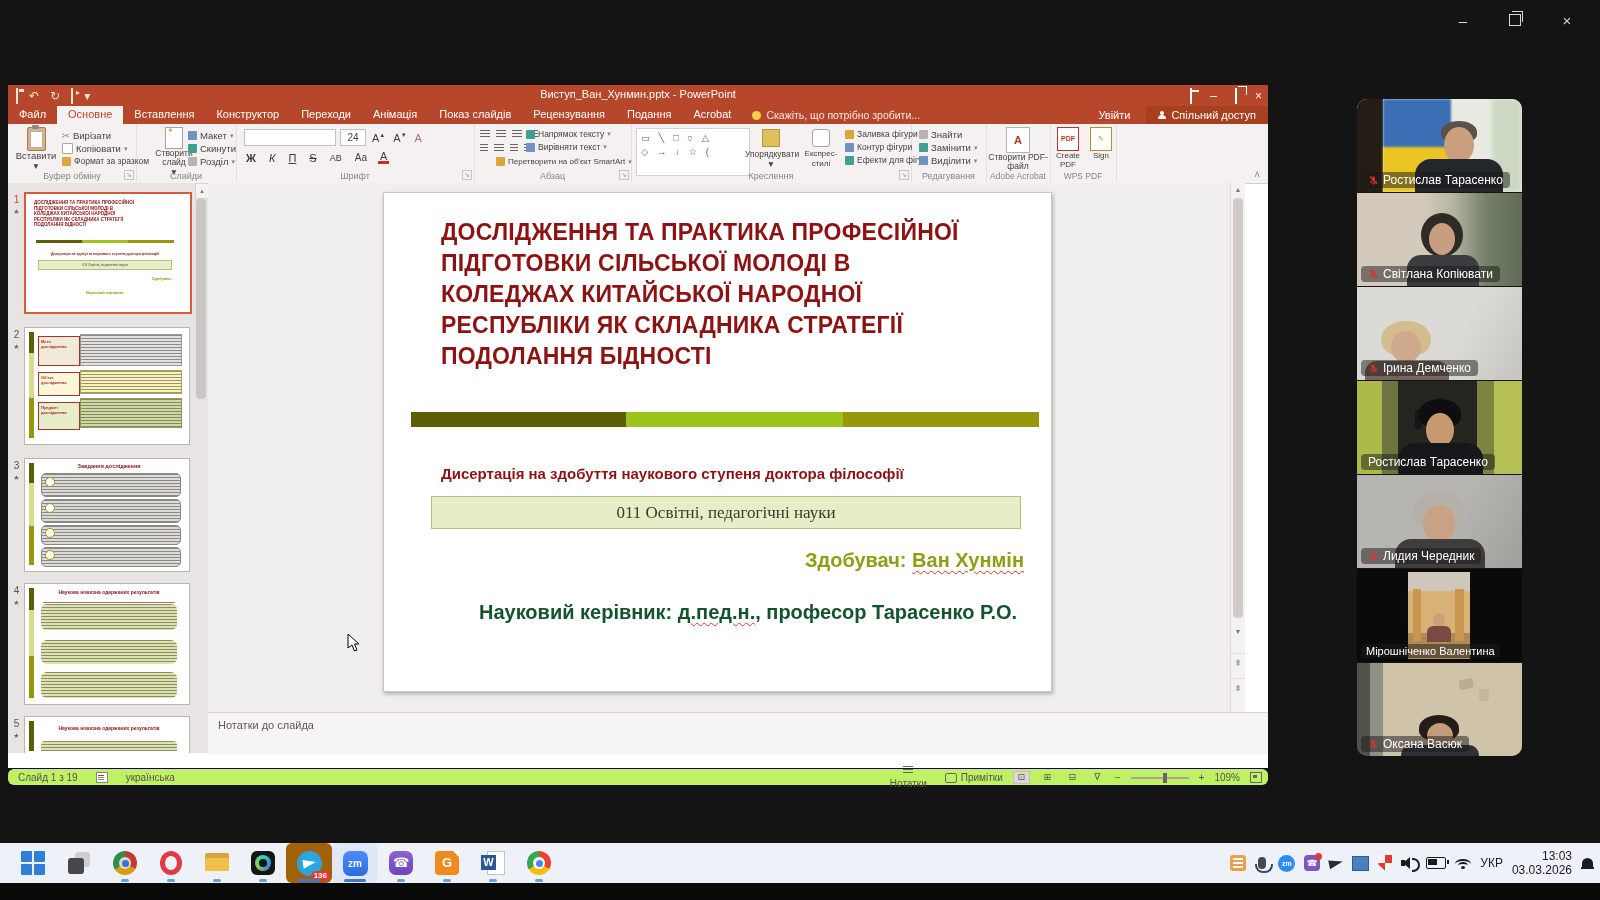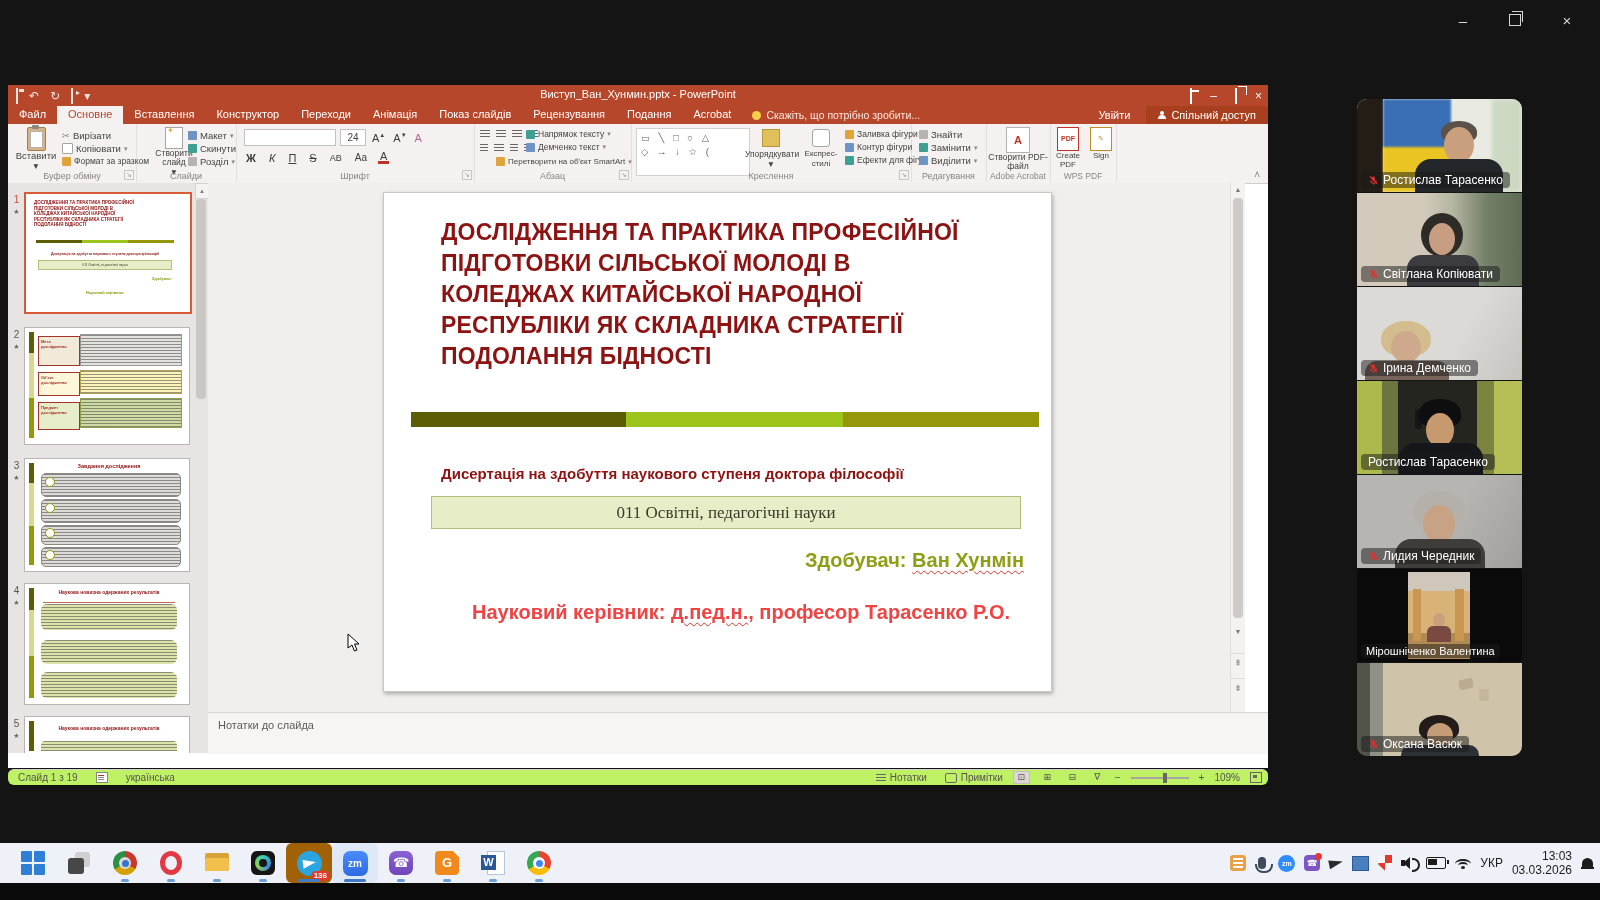--- a/index.html
+++ b/index.html
@@ -72,21 +72,21 @@
   .fake{background:repeating-linear-gradient(180deg,rgba(70,70,70,.55) 0 1px,transparent 1px 3px);}
   .fake.red{background:repeating-linear-gradient(180deg,rgba(160,40,30,.7) 0 1px,transparent 1px 3px);}
   .mini-bar-seg{position:absolute;height:100%;}
   .canvas{position:absolute;left:200px;top:98px;width:1022px;height:529px;background:#f1efee;}
   .slidecv{position:absolute;left:175px;top:9px;width:667px;height:498px;background:#fff;border:1px solid #c9c6c4;box-shadow:1px 2px 4px rgba(0,0,0,.28);}
   .sl-title{position:absolute;left:57px;top:24px;width:595px;font-size:23px;font-weight:bold;color:#8d1313;line-height:31px;letter-spacing:0.2px;}
   .sl-bar{position:absolute;left:27px;top:219px;width:628px;height:15px;}
   .sl-sub{position:absolute;left:57px;top:272px;width:560px;font-size:15px;font-weight:bold;color:#8d1313;}
   .sl-box{position:absolute;left:47px;top:303px;width:588px;height:31px;background:#e7edc6;border:1px solid #b3bf7c;text-align:center;font-family:"Liberation Serif","DejaVu Serif",serif;font-size:17px;color:#3a3a28;line-height:31px;}
   .sl-seeker{position:absolute;left:300px;top:356px;width:340px;text-align:right;font-size:20px;font-weight:bold;color:#8f9e15;}
-  .sl-sup{position:absolute;left:88px;top:408px;width:552px;text-align:left;font-size:20px;font-weight:bold;color:#ef4444;}
+  .sl-sup{position:absolute;left:88px;top:408px;width:552px;text-align:center;font-size:20px;font-weight:bold;color:#14532d;}
   .wavy{text-decoration:underline wavy #d43a2a 1px;text-underline-offset:3px;}
   .vscroll{position:absolute;left:1222px;top:98px;width:14px;height:529px;background:#f4f2f1;border-left:1px solid #e0dddb;color:#7a7673;}
   .vbtn{position:absolute;left:0;width:14px;height:13px;text-align:center;font-size:7px;line-height:13px;background:#f4f2f1;}
   .vthumb{position:absolute;left:2px;width:10px;background:#cfcbc9;border-radius:4px;}
   .navbtn{position:absolute;left:0;width:14px;height:18px;text-align:center;font-size:9px;line-height:18px;color:#8a8583;border-top:1px solid #e0dddb;}
   .notes{position:absolute;left:200px;top:627px;width:1060px;height:41px;background:#f7f5f4;border-top:1px solid #d8d5d3;}
   .notes-text{position:absolute;left:10px;top:6px;font-size:11px;color:#5f5b57;}
   .ppt-status{position:absolute;left:0;top:684px;width:1260px;height:15px;background:#bef264;border-top:1px solid #d5d2d0;font-size:10px;color:#57534f;border-radius:6px;}
   .st-left{position:absolute;left:10px;top:1px;display:flex;gap:18px;align-items:center;height:13px;}
   .ic-book{width:10px;height:9px;background:#fff;border:1px solid #8a8583;position:relative;}
@@ -354,21 +354,21 @@
           <span class="ic-lines" style="width:8px;"></span>
           <span class="ic-lines"></span>
         </div>
         <div class="minirow" style="left:52px;top:5px;font-size:8.5px;">
             <span class="mi teal"></span>
             <span>Напрямок тексту</span>
             <span style="font-size:7px;color:#8a8583;">▾</span>
           </div>
         <div class="minirow" style="left:52px;top:18px;font-size:8.5px;">
             <span class="mi blue"></span>
-            <span>Демченко текст</span>
+            <span>Вирівняти текст</span>
             <span style="font-size:7px;color:#8a8583;">▾</span>
           </div>
         <div class="minirow" style="left:22px;top:33px;font-size:8px;">
             <span class="mi amber"></span>
             <span>Перетворити на об'єкт SmartArt</span>
             <span style="font-size:7px;color:#8a8583;">▾</span>
           </div>
         <div class="glabel">Абзац</div>
         <div class="launcher">↘</div>
       </div>
@@ -550,21 +550,21 @@
       <div class="notes-text">Нотатки до слайда</div>
     </div>
 
     <div class="ppt-status">
       <div class="st-left">
         <span>Слайд 1 з 19</span>
         <span class="ic-book"></span>
         <span>українська</span>
       </div>
       <div class="st-right">
-        <span style="display:flex;gap:4px;align-items:center;">
+        <span style="display:flex;gap:4px;align-items:center;flex-direction:column;">
             <span class="ic-lines"></span>
             <span>Нотатки</span>
           </span>
         <span style="display:flex;gap:4px;align-items:center;margin-left:8px;">
             <span class="ic-bubble"></span>
             <span>Примітки</span>
           </span>
         <span class="vic sel">⊡</span>
         <span class="vic">⊞</span>
         <span class="vic">⊟</span>

